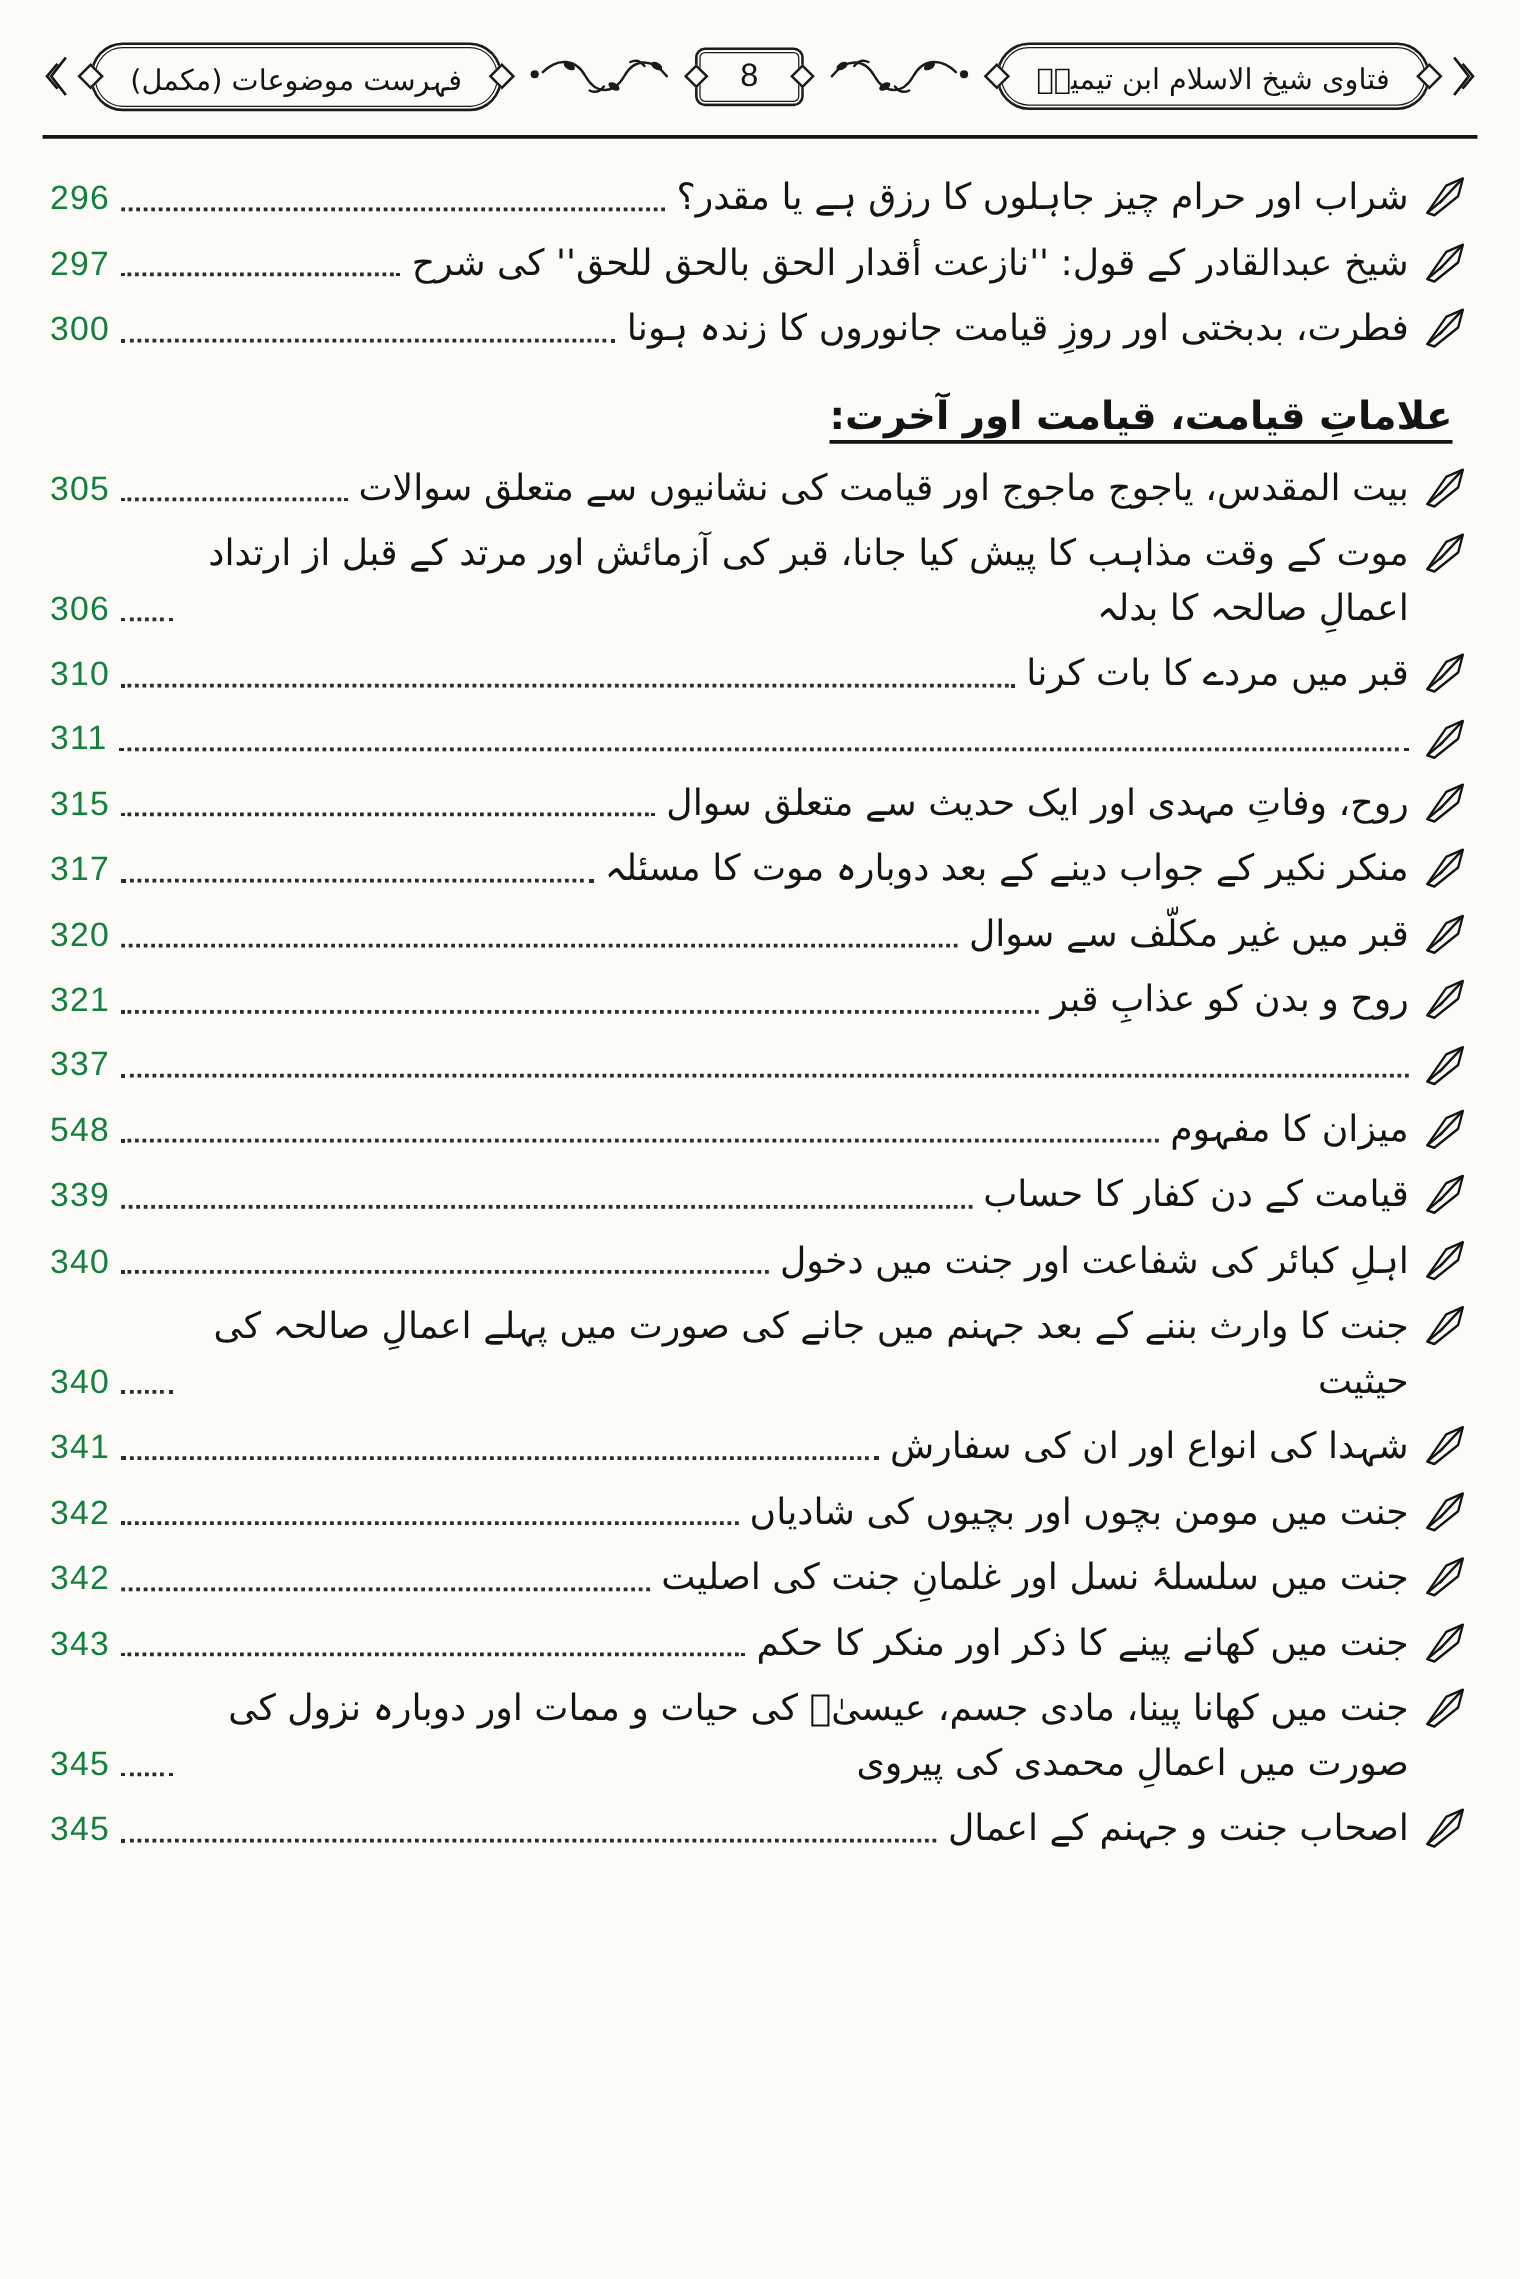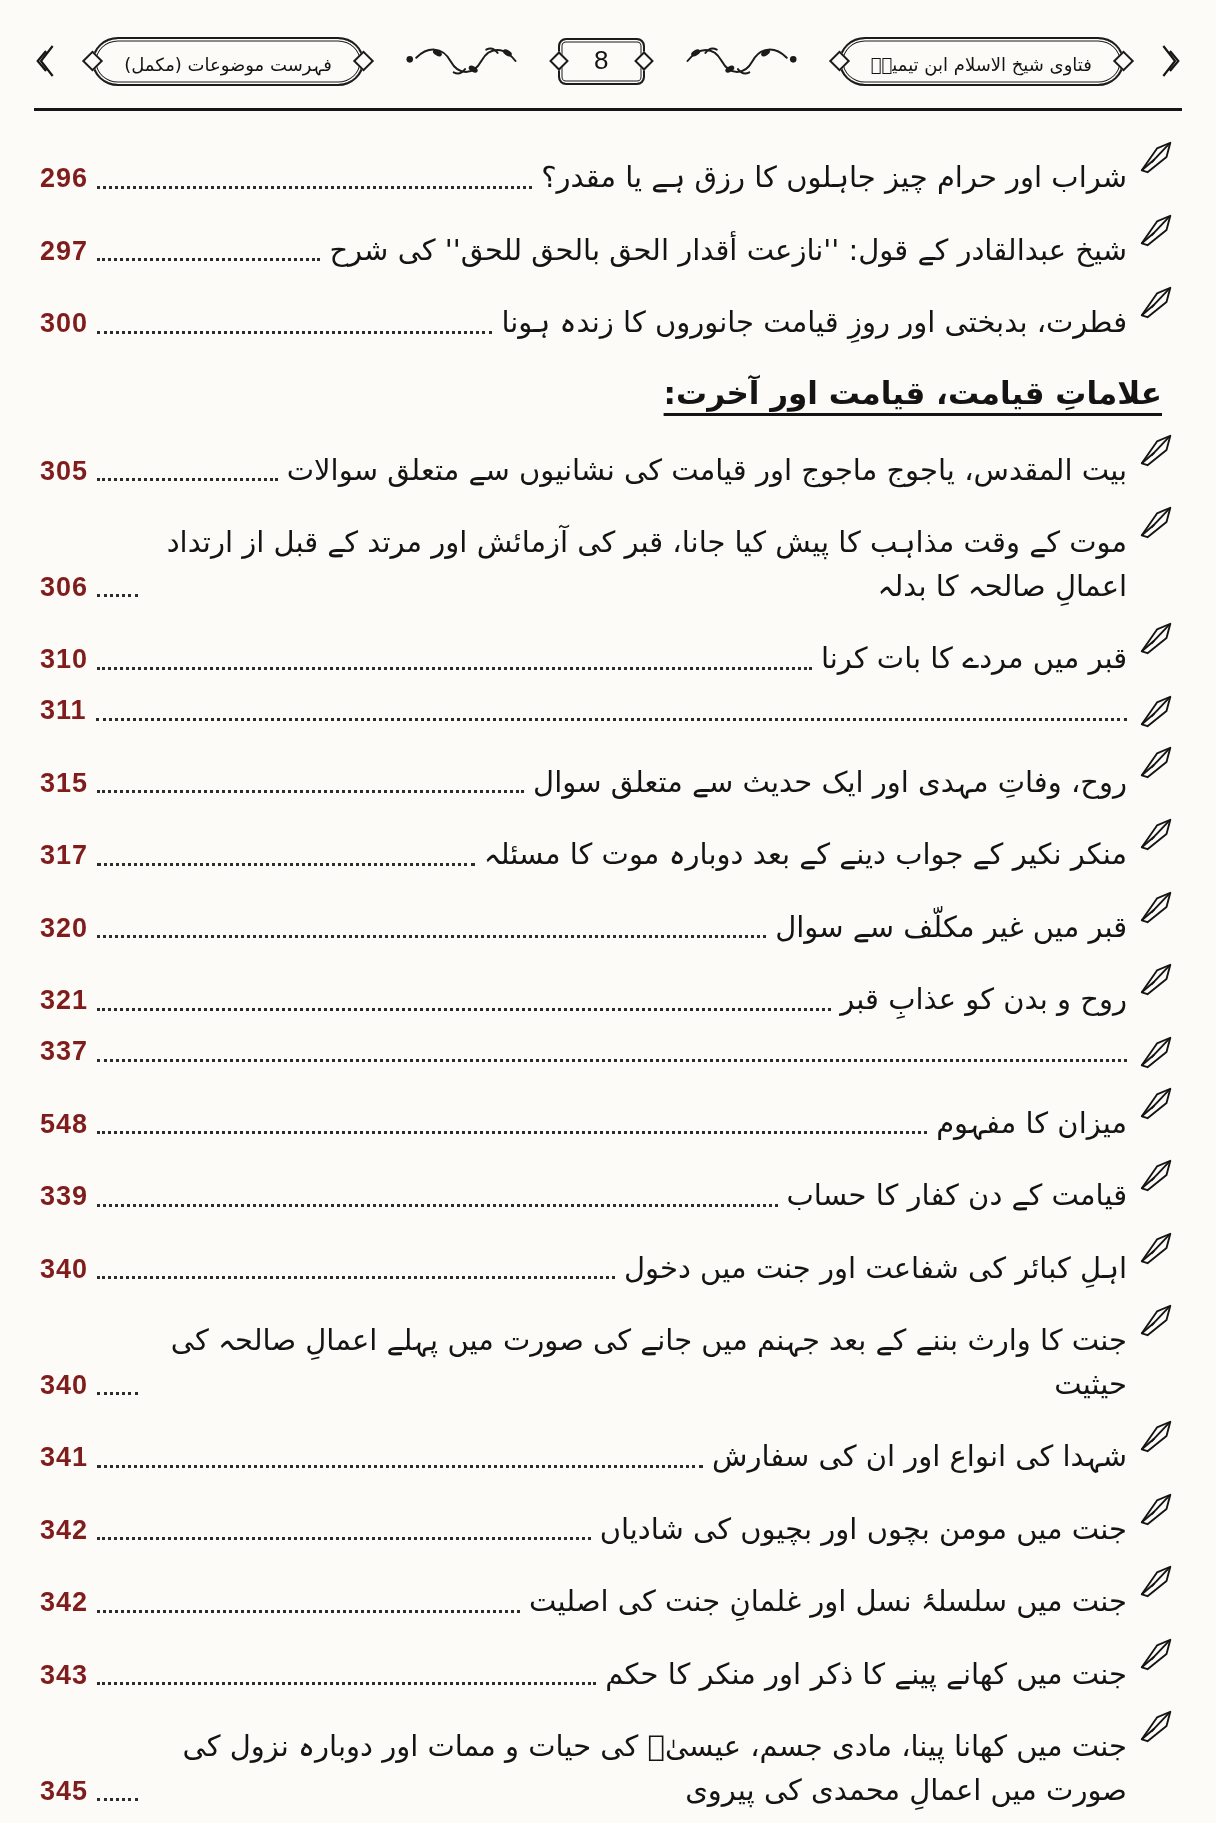--- a/index.html
+++ b/index.html
@@ -27,21 +27,21 @@
     justify-content: space-between;
     gap: 8px;
     height: 78px;
     padding: 0 2px;
   }
   .cartouche {
     position: relative;
     border: 2px solid #1b1b1b;
     border-radius: 26px / 50%;
     padding: 15px 30px 9px 30px;
-    font-size: 18px;
+    font-size: 23px;
     white-space: nowrap;
     background: #fcfbf7;
     box-shadow: inset 0 0 0 1.5px #fcfbf7, inset 0 0 0 2.5px #1b1b1b;
   }
   .cartouche::before, .cartouche::after {
     content: "";
     position: absolute;
     top: 50%;
     width: 11px;
     height: 11px;
@@ -100,38 +100,36 @@
   .quill {
     flex: none;
     width: 40px;
     height: 40px;
     align-self: flex-start;
     margin-top: 2px;
   }
   .entry-text {
     flex: 0 1 auto;
     max-width: 980px;
-    margin-top: 20px;
   }
   .leader {
     flex: 1 1 auto;
     min-width: 26px;
     height: 0;
     border-bottom: 3.5px dotted #2c2c2c;
     margin-bottom: 11px;
   }
   .page-num {
     flex: none;
     direction: ltr;
     font-family: "Liberation Sans", sans-serif;
     font-size: 27px;
     letter-spacing: 1px;
     margin-bottom: 1px;
-    color: #7f1d1d;
-    font-weight: bold;
+    color: #15803d;
   }
   .section-heading {
     width: fit-content;
     margin: 30px 14px 18px 0;
     font-size: 31px;
     font-weight: bold;
     text-decoration: underline;
     text-decoration-thickness: 2.5px;
     text-underline-offset: 9px;
   }

